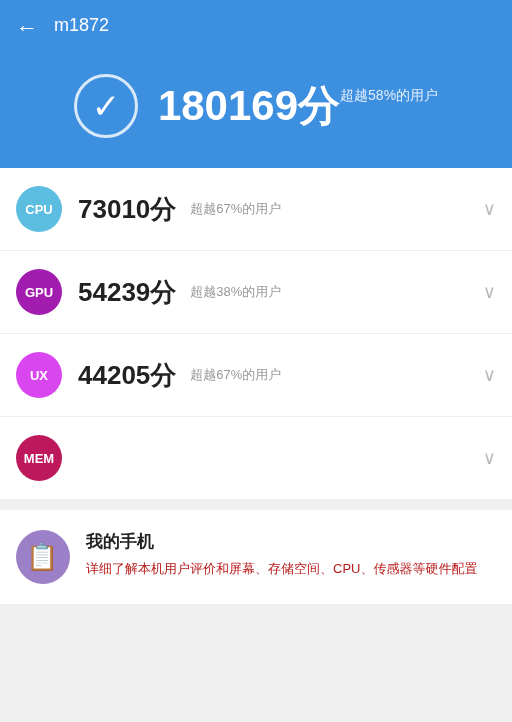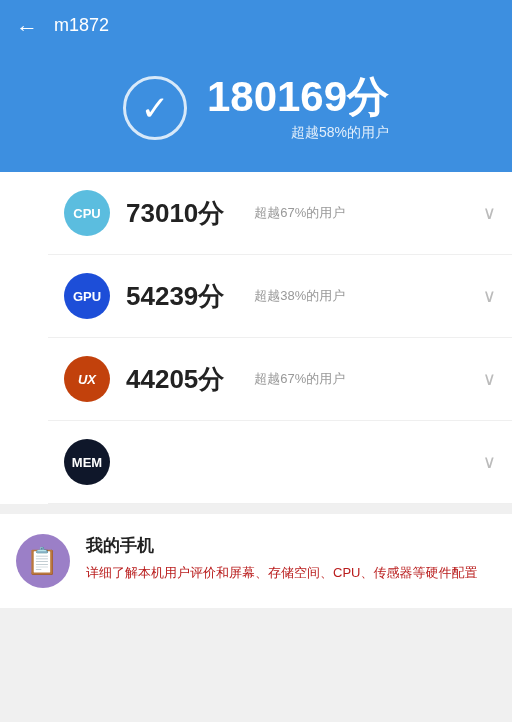--- a/index.html
+++ b/index.html
@@ -49,21 +49,21 @@
       justify-content: center;
       flex-shrink: 0;
     }
     .check-mark {
       color: white;
       font-size: 34px;
       line-height: 1;
     }
     .score-info {
       display: flex;
-      flex-direction: column;
+      flex-direction: row;
     }
     .score-main {
       color: white;
       font-size: 42px;
       font-weight: 600;
       line-height: 1.1;
     }
     .score-sub {
       color: rgba(255,255,255,0.85);
       font-size: 14px;
@@ -75,44 +75,43 @@
     .categories {
       background: white;
       margin: 0;
     }
     .category-row {
       display: flex;
       align-items: center;
       padding: 18px 16px;
       border-bottom: 1px solid #efefef;
       gap: 16px;
-      margin-left: 48px;
     }
     .category-badge {
       width: 46px;
       height: 46px;
       border-radius: 50%;
       display: flex;
       align-items: center;
       justify-content: center;
       color: white;
       font-size: 13px;
       font-weight: 700;
       flex-shrink: 0;
     }
     .badge-cpu { background: #5bbddf; }
-    .badge-gpu { background: #1d4ed8; }
-    .badge-ux  { background: #c2410c; font-style: italic; }
-    .badge-mem { background: #0f172a; }
+    .badge-gpu { background: #a21caf; }
+    .badge-ux  { background: #d946ef; }
+    .badge-mem { background: #be185d; }
 
     .category-score-block {
       flex: 1;
       display: flex;
       align-items: center;
-      gap: 30px;
+      gap: 14px;
     }
     .category-score {
       font-size: 26px;
       font-weight: 600;
       color: #222;
       white-space: nowrap;
     }
     .category-pct {
       font-size: 13px;
       color: #999;

